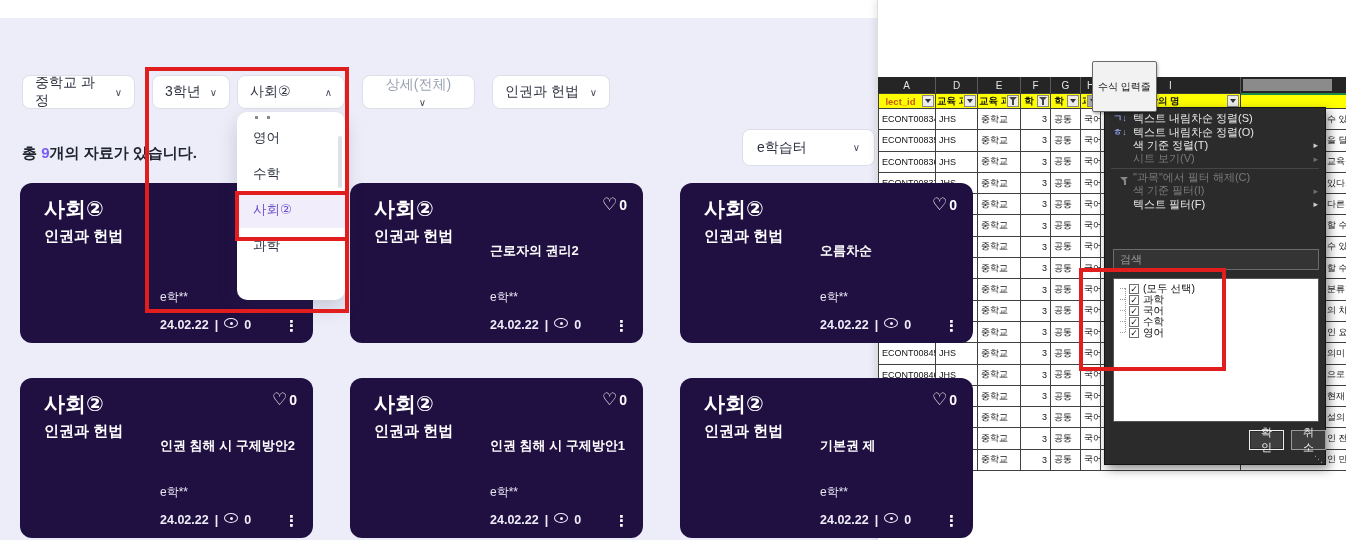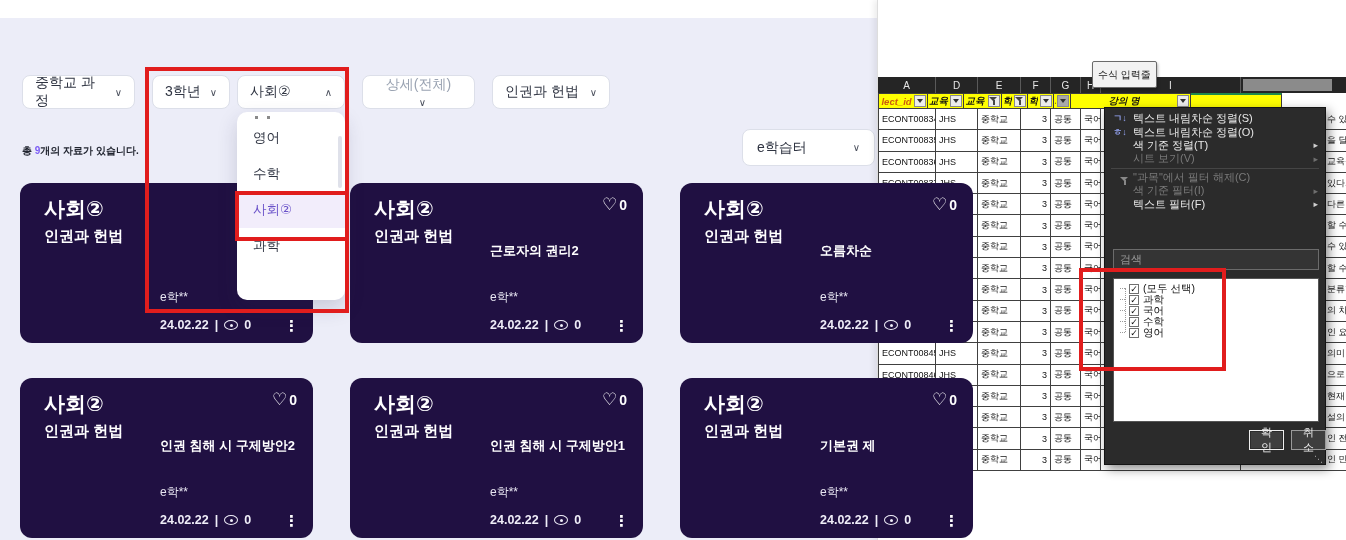--- a/index.html
+++ b/index.html
@@ -10,38 +10,38 @@
   .left-bg{position:absolute;left:0;top:18px;width:877px;height:522px;background:#ecedf8;}
   .search-input{position:absolute;left:22px;top:30px;width:838px;height:34px;border:1px solid #e3e5ef;
        border-radius:8px;background:#fff;padding:0 14px;font-size:14.5px;color:#333;outline:none;
        box-sizing:border-box;font-family:inherit;}
   .search-input::placeholder{color:#b9bdcc;}
   .filter-btn{position:absolute;top:75px;height:34px;background:#fff;border:1px solid #dcdfe9;border-radius:8px;
        font-size:14px;color:#2f3442;display:flex;align-items:center;justify-content:space-between;
        padding:0 12px;box-sizing:border-box;cursor:pointer;z-index:2;}
   .filter-btn .chev{font-size:10px;color:#4a4f5c;margin-left:8px;}
   .filter-btn.muted{color:#9aa3b2;flex-direction:column;}
-  .results-line{position:absolute;left:22px;top:144px;font-size:10px;font-weight:700;color:#20242f;}
+  .results-line{position:absolute;left:22px;top:144px;font-size:15px;font-weight:700;color:#20242f;}
   .results-line .accent{color:var(--accent,#7b5cf5);}
   .source-select{position:absolute;left:742px;top:129px;width:133px;height:37px;background:#fff;
        border:1px solid #dcdfe9;border-radius:8px;font-size:14px;color:#2f3442;display:flex;align-items:center;
        justify-content:space-between;padding:0 14px;box-sizing:border-box;cursor:pointer;}
   .source-select .chev{font-size:10px;color:#4a4f5c;}
   
   .card{position:absolute;width:293px;height:160px;background:var(--card-bg,#201042);border-radius:12px;
        color:#fff;z-index:1;}
   .card-subject{position:absolute;left:24px;top:12px;font-size:21px;font-weight:700;}
   .card-unit{position:absolute;left:24px;top:44px;font-size:15px;font-weight:700;}
   .card-likes{position:absolute;right:16px;top:13px;font-size:14px;font-weight:700;display:flex;
        align-items:center;gap:2px;}
   .card-likes .heart{font-size:17px;font-weight:400;line-height:1;}
   .card-title{position:absolute;left:140px;top:58px;width:148px;font-size:13px;font-weight:700;
        line-height:1.5;white-space:pre-line;}
   .card-author{position:absolute;left:140px;top:106px;font-size:12px;color:#e8e6f2;}
-  .card-meta{position:absolute;left:140px;top:135px;font-size:12.5px;display:flex;align-items:center;gap:6px;
+  .card-meta{position:absolute;left:140px;top:135px;font-size:12.5px;display:flex;align-items:flex-start;gap:6px;
        color:#efedf8;font-weight:600;}
   .eye{display:inline-block;width:14px;height:10px;border:1.5px solid #efedf8;border-radius:50%;
        position:relative;box-sizing:border-box;}
   .eye::after{content:"";position:absolute;left:50%;top:50%;width:3px;height:3px;margin:-1.5px 0 0 -1.5px;
        border-radius:50%;background:#efedf8;}
   .card-kebab{position:absolute;right:14px;bottom:8px;font-size:15px;font-weight:700;cursor:pointer;}
   
   .subject-dropdown{position:absolute;left:237px;top:112px;width:108px;height:188px;background:#fff;
        border-radius:10px;box-shadow:0 8px 20px rgba(40,40,80,.18);overflow:hidden;z-index:10;}
   .sd-partial{height:8px;position:relative;overflow:hidden;}
@@ -55,21 +55,21 @@
   .red-big{left:145px;top:67px;width:204px;height:246px;}
   .red-inner{left:235px;top:191px;width:114px;height:50px;}
   .red-right{left:201px;top:268px;width:147px;height:103px;}
   
   .right-panel{position:absolute;left:877px;top:0;width:469px;height:540px;background:#fff;
        border-left:1px solid #ddd;box-sizing:border-box;box-shadow:-3px 0 6px rgba(0,0,0,.08);}
   .letter-bar{position:absolute;left:0;top:77px;width:469px;height:16px;background:#252525;display:flex;}
   .lb-cell{height:100%;display:flex;align-items:center;justify-content:center;color:#e6e6e6;font-size:10px;
        border-right:1px solid #5a5a5a;box-sizing:border-box;position:relative;cursor:pointer;}
   .lb-gray{position:absolute;left:2px;top:2px;bottom:2px;right:14px;background:#8b8b8b;}
-  .header-row{position:absolute;left:0;top:93px;width:404px;height:16px;display:flex;background:var(--yellow,#ffff00);font-style:italic;}
+  .header-row{position:absolute;left:0;top:93px;width:469px;height:16px;display:flex;background:var(--yellow,#ffff00);}
   .hd-cell{height:100%;box-sizing:border-box;border:1px solid #3c3c3c;border-left:none;display:flex;
        align-items:center;justify-content:space-between;gap:1px;font-size:9.5px;font-weight:700;color:#111;
        position:relative;overflow:hidden;padding:0 1px;}
   .hd-cell:first-child{border-left:1px solid #3c3c3c;}
   .hd-cell .lbl{white-space:nowrap;overflow:hidden;margin:0 auto;}
   .hd-cell.first .lbl{color:#cb5a11;}
   .hd-cell.selected-col{border-top:2px solid var(--green,#1d8a4c);}
   .hd-btn{width:12px;height:12px;background:#ececec;border:1px solid #8a8a8a;box-sizing:border-box;display:flex;
        align-items:center;justify-content:center;flex:none;cursor:pointer;}
   .hd-btn.pressed{background:#a9a9a9;}
@@ -107,21 +107,21 @@
        height:11px;cursor:pointer;}
   .cb-item::before{content:"";width:5px;border-top:1px dotted #9a9a9a;}
   .cb{width:10px;height:10px;border:1px solid #707070;background:#fff;box-sizing:border-box;font-size:9px;
        line-height:8px;text-align:center;color:#101010;flex:none;font-weight:700;}
   .fm-btn{position:absolute;top:322px;height:20px;background:#3e3e3e;border:1px solid #9a9a9a;color:#f0f0f0;
        font-size:11px;display:flex;align-items:center;justify-content:center;box-sizing:border-box;cursor:pointer;
        font-family:inherit;}
   .fm-ok{left:144px;width:35px;border:1px solid #efefef;box-shadow:inset 0 0 0 1px #2b2b2b;}
   .fm-cancel{left:186px;width:35px;}
   .fm-grip{position:absolute;right:2px;bottom:0;color:#9a9a9a;font-size:9px;line-height:1;}
-  .xl-tooltip{position:absolute;left:214px;top:61px;height:17px;padding:4px 5px;background:#f2f2f2;
+  .xl-tooltip{position:absolute;left:214px;top:61px;height:17px;padding:16px 5px;background:#f2f2f2;
        border:1px solid #6a6a6a;border-radius:2px;font-size:10px;color:#1a1a1a;display:flex;align-items:center;
        z-index:40;box-shadow:1px 2px 3px rgba(0,0,0,.3);white-space:nowrap;}
 </style>
 </head>
 <body>
 
 <div class="left-page">
   <div class="left-bg"></div>
   <div id="filter-row">
       <div class="filter-btn" style="left: 22px; width: 113px;">

